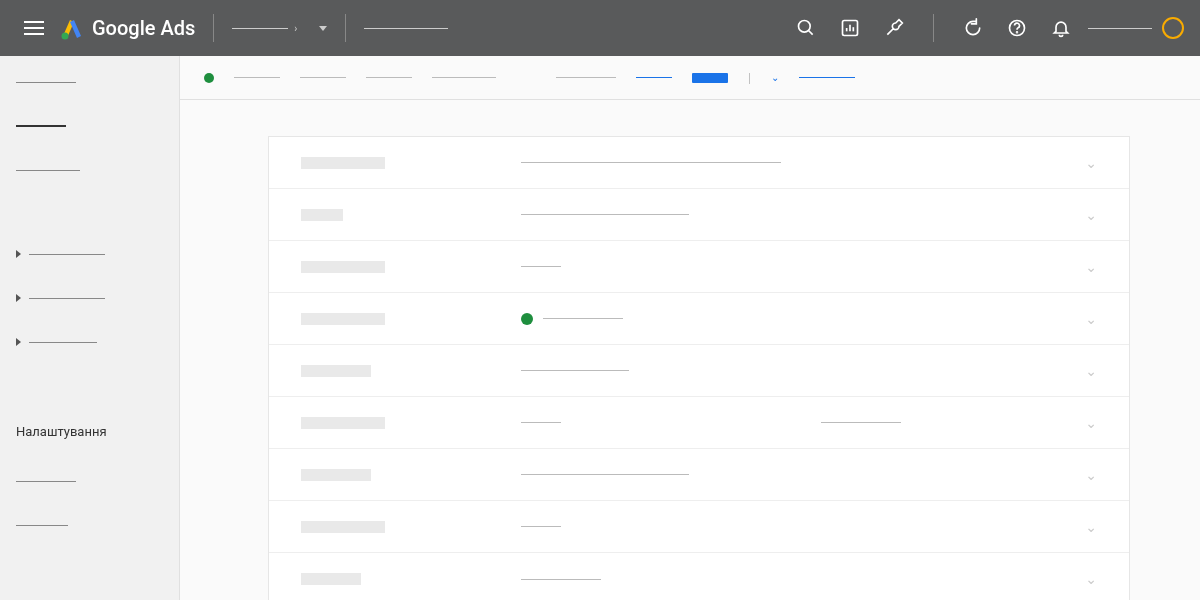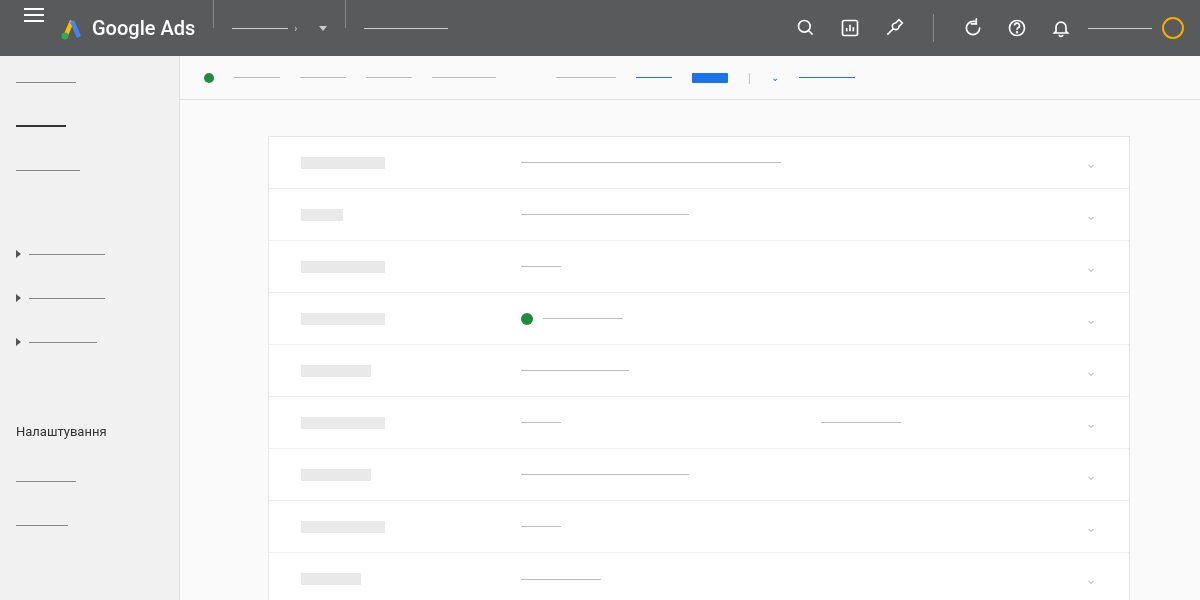--- a/index.html
+++ b/index.html
@@ -1,18 +1,18 @@
 <!DOCTYPE html>
 <html><head>
 <meta charset="utf-8">
 <style>
   * { box-sizing: border-box; margin: 0; padding: 0; }
   body { font-family: Roboto, Arial, sans-serif; background: #f1f1f1; width: 1200px; height: 600px; overflow: hidden; }
   
-  .header { background: #595a5b; height: 56px; display: flex; padding: 0 16px; color: #fff; }
+  .header { background: #595a5b; height: 56px; display: flex; align-items: center; padding: 0 16px; color: #fff; }
   .hamburger { display: flex; flex-direction: column; gap: 4px; cursor: pointer; padding: 8px; }
   .hamburger span { width: 20px; height: 2px; background: #fff; }
   .logo-group { display: flex; align-items: center; gap: 8px; margin-left: 8px; }
   .logo-a { width: 24px; height: 24px; }
   .brand { font-size: 20px; font-weight: 500; }
   .vdiv { width: 1px; height: 28px; background: #888; margin: 0 18px; }
   .crumb { display: flex; align-items: center; gap: 6px; }
   .crumb-line { width: 56px; height: 1px; background: #ccc; }
   .crumb-line2 { width: 84px; height: 1px; background: #ccc; }
   .chev-small { font-size: 10px; color: #ccc; }

